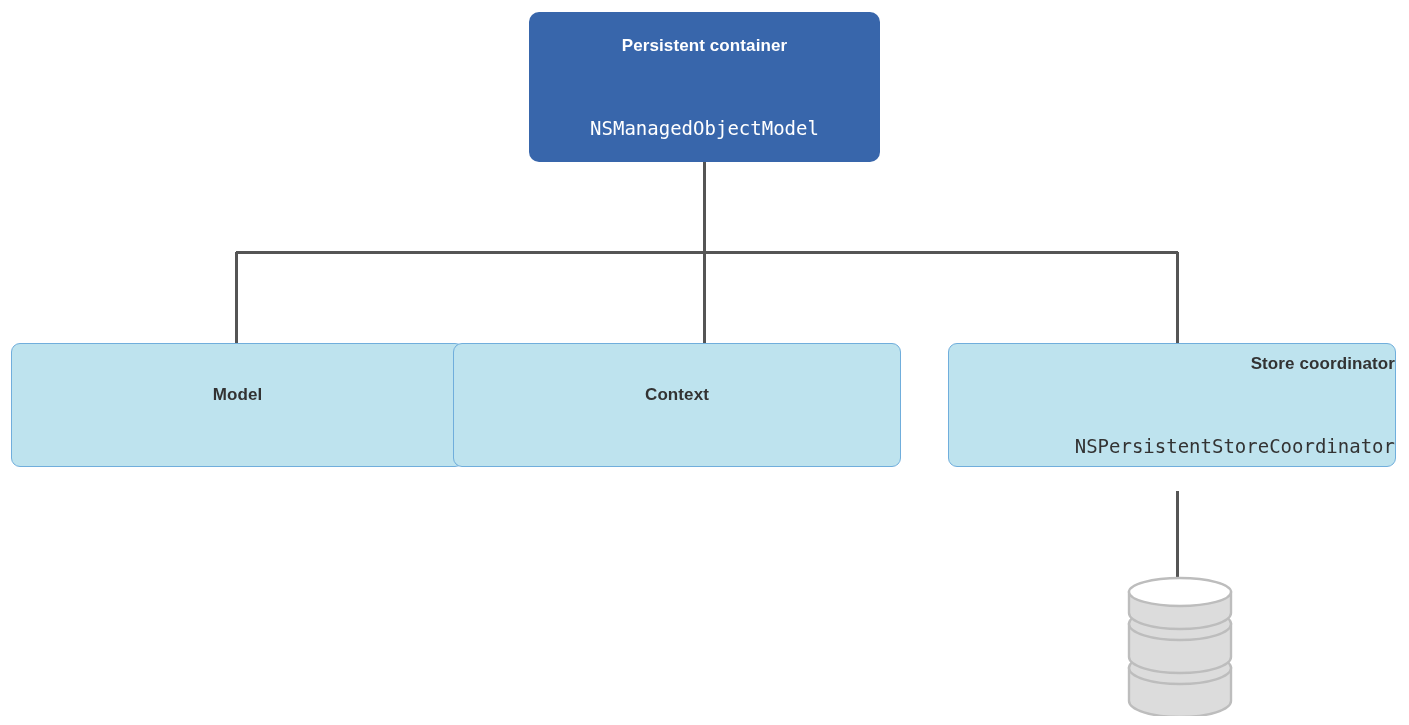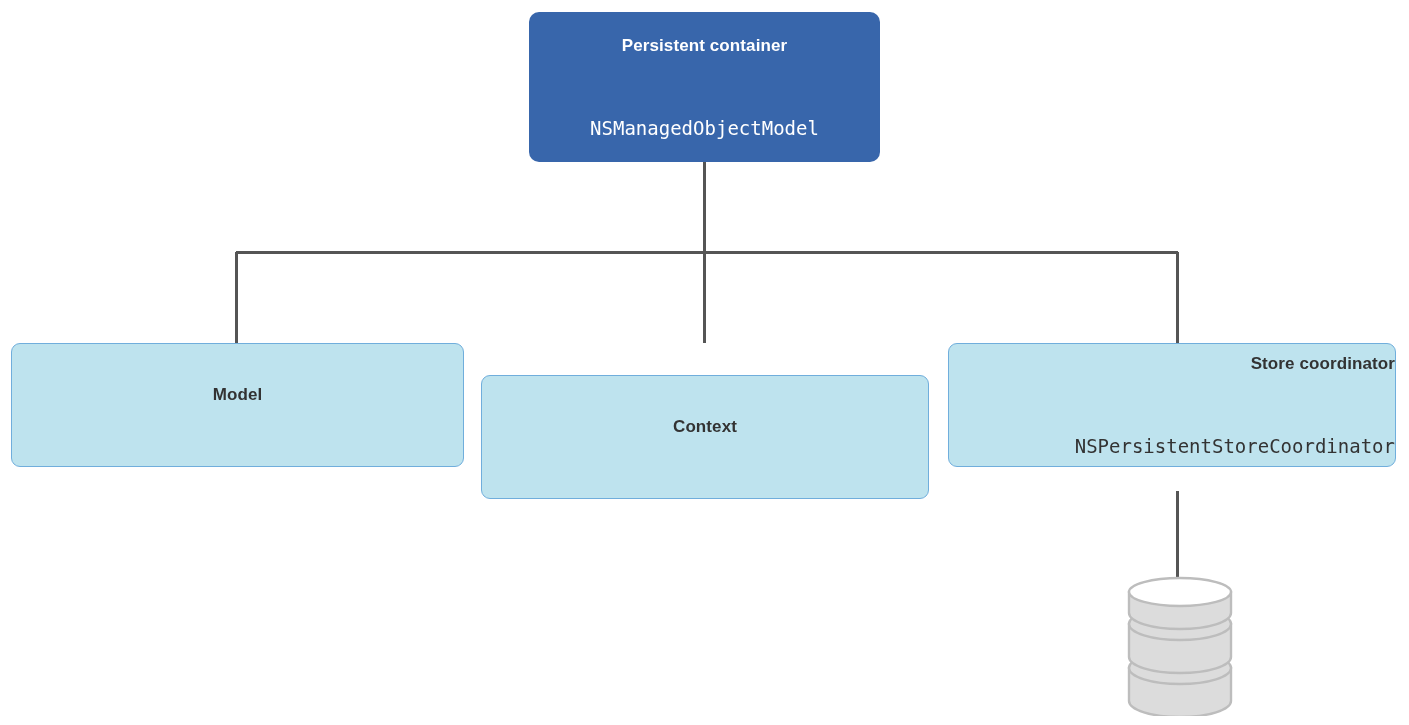--- a/index.html
+++ b/index.html
@@ -86,21 +86,21 @@
   .node--child {
     top: 343px;
     height: 124px;
     background: #BEE3EE;
     border: 1.5px solid #70AEDC;
   }
   .node--child .node-title { color: #333333; }
   .node--child .node-type  { color: #333333; }
 
   .node--model   { left: 11px;  width: 453px; }
-  .node--context { left: 481px; width: 448px; margin-top: 32px; }
+  .node--context { left: 453px; width: 448px; }
   .node--store   { left: 948px; width: 448px; align-items: flex-end; }
 
   
   .db-store {
     position: absolute;
     left: 1126px;
     top: 576px;
     width: 108px;
     height: 140px;
     z-index: 2;

